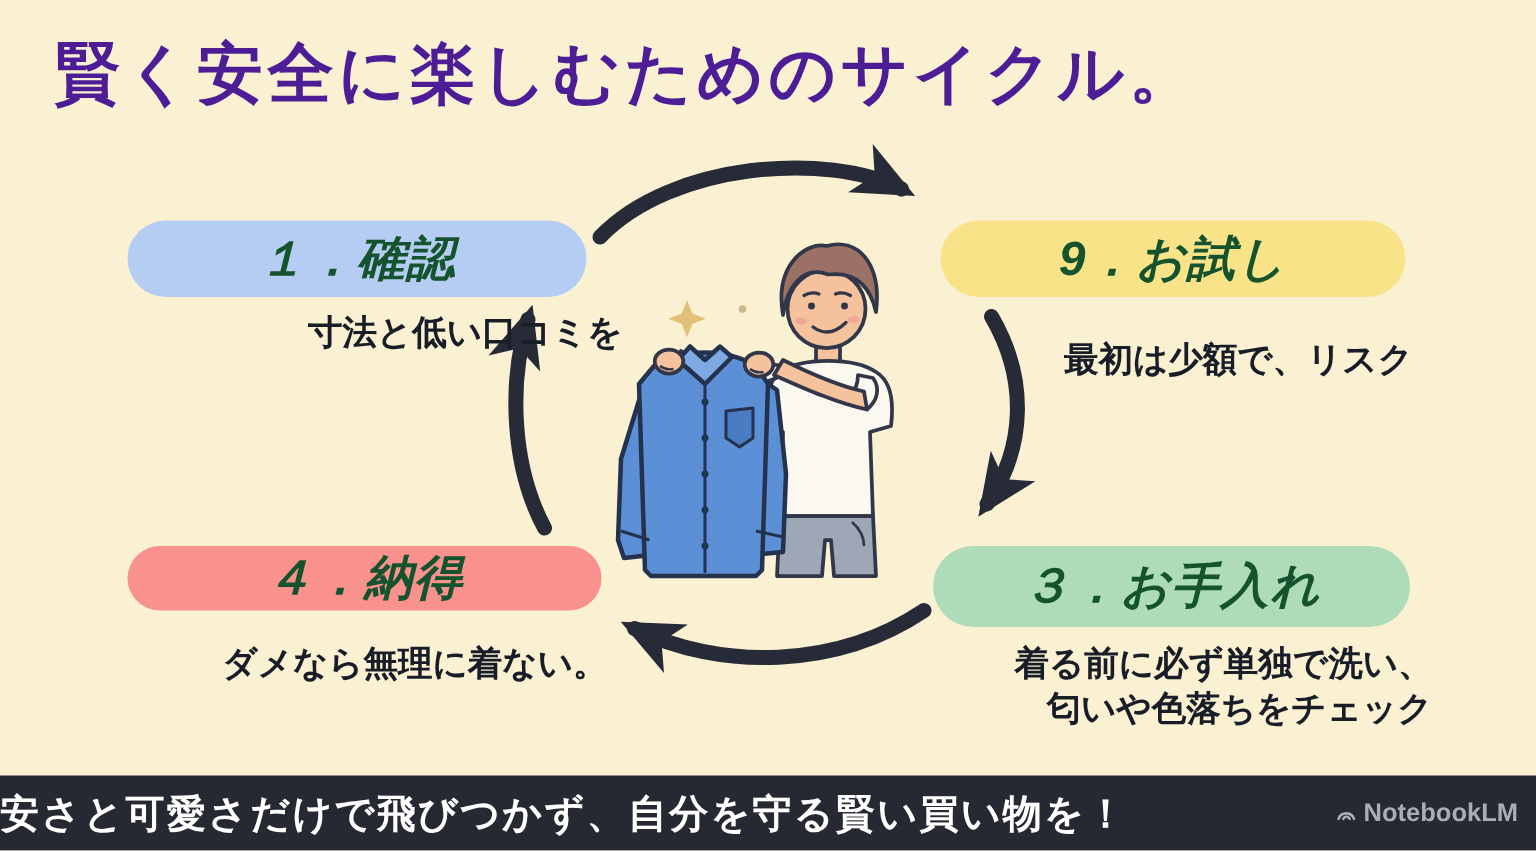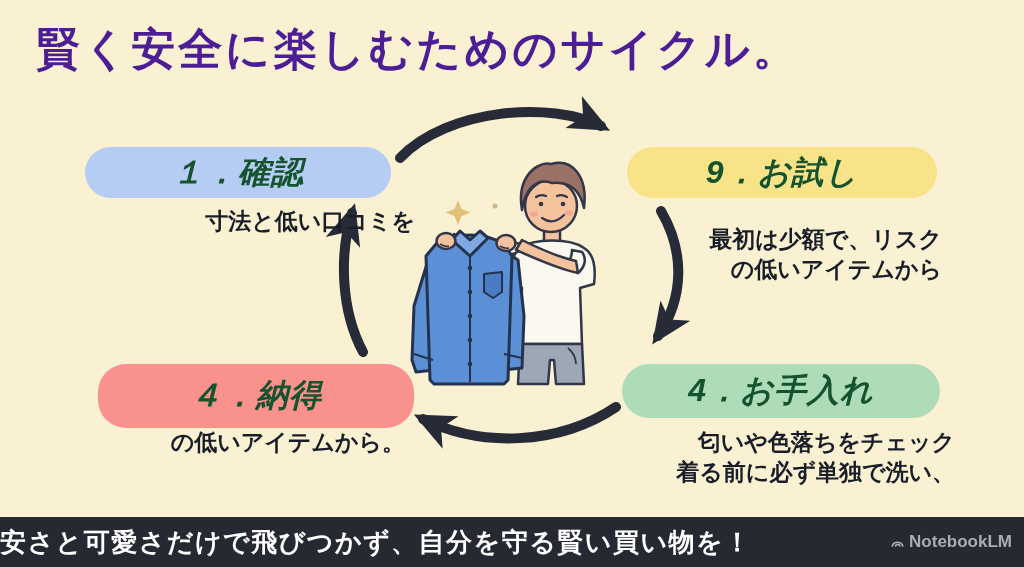--- a/index.html
+++ b/index.html
@@ -13,21 +13,21 @@
     font-size:44px; font-weight:900; color:#4c1d95; letter-spacing:3px;
   }
   .pill {
     position:absolute; border-radius:28px;
     display:flex; align-items:center; justify-content:center;
     font-size:32px; font-weight:900; color:#14532d; letter-spacing:1px;font-style:italic;
   }
   .pill-1 { left:85px;  top:147px; width:306px; height:51px; background:#B5CDF2; }
   .pill-2 { left:627px; top:147px; width:310px; height:51px; background:#F8E388; }
   .pill-3 { left:622px; top:364px; width:318px; height:54px; background:#AEDCB8; }
-  .pill-4 { left:98px;  top:364px; width:316px; height:64px; background:#F9918D; }
+  .pill-4 { left:85px;  top:364px; width:316px; height:43px; background:#F9918D; }
   .desc {
     position:absolute; text-align:right;
     font-size:23px; font-weight:800; color:#191D28; line-height:1.32;
   }
   .desc span { display:block; }
   .desc-1 { left:55px;  top:206px; width:360px; }
   .desc-2 { left:632px; top:224px; width:310px; }
   .desc-3 { left:605px; top:427px; width:350px; }
   .desc-4 { left:60px;  top:427px; width:345px; }
   .arrows, .figure { position:absolute; pointer-events:none; }
@@ -121,32 +121,31 @@
   </svg>
 
   <div class="pill pill-1">１．確認</div>
   <div class="desc desc-1">
     <span>寸法と低い口コミを</span>
   </div>
 
   <div class="pill pill-2">9．お試し</div>
   <div class="desc desc-2">
     <span>最初は少額で、リスク</span>
-    <span>の低いアイテムから</span>
   </div>
 
-  <div class="pill pill-3">4．お手入れ</div>
+  <div class="pill pill-3">３．お手入れ</div>
   <div class="desc desc-3">
+    <span>着る前に必ず単独で洗い、</span>
     <span>匂いや色落ちをチェック</span>
-    <span>着る前に必ず単独で洗い、</span>
   </div>
 
   <div class="pill pill-4">４．納得</div>
   <div class="desc desc-4">
-    <span>の低いアイテムから。</span>
+    <span>ダメなら無理に着ない。</span>
   </div>
 
   <div class="banner">
     <div class="banner-text">安さと可愛さだけで飛びつかず、自分を守る賢い買い物を！</div>
   </div>
 
   <div class="watermark">
     <svg width="13" height="12" viewBox="0 0 20 18" aria-hidden="true">
       <path d="M2,15 A8.5 8.5 0 0 1 18,15" fill="none" stroke="#A9ADB6" stroke-width="2.6" stroke-linecap="round"></path>
       <path d="M7,15 A3.5 3.5 0 0 1 13.5,15" fill="none" stroke="#A9ADB6" stroke-width="2.6" stroke-linecap="round"></path>

